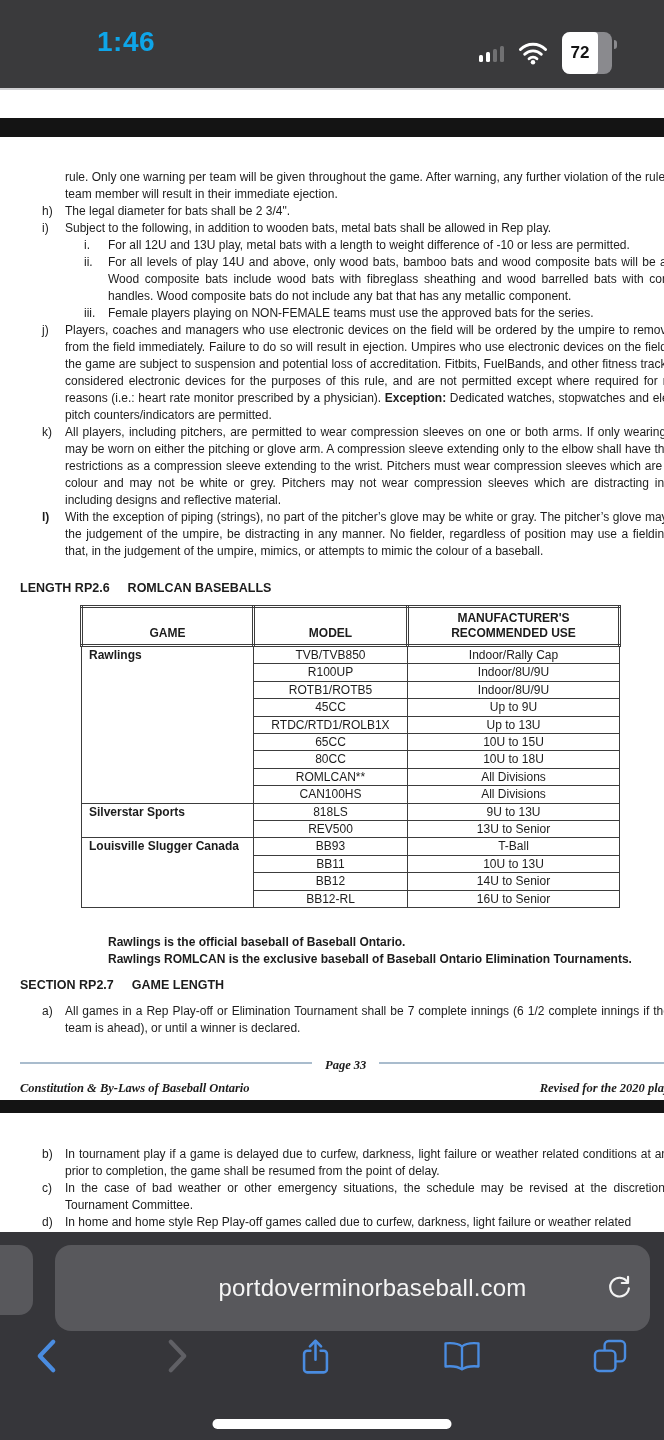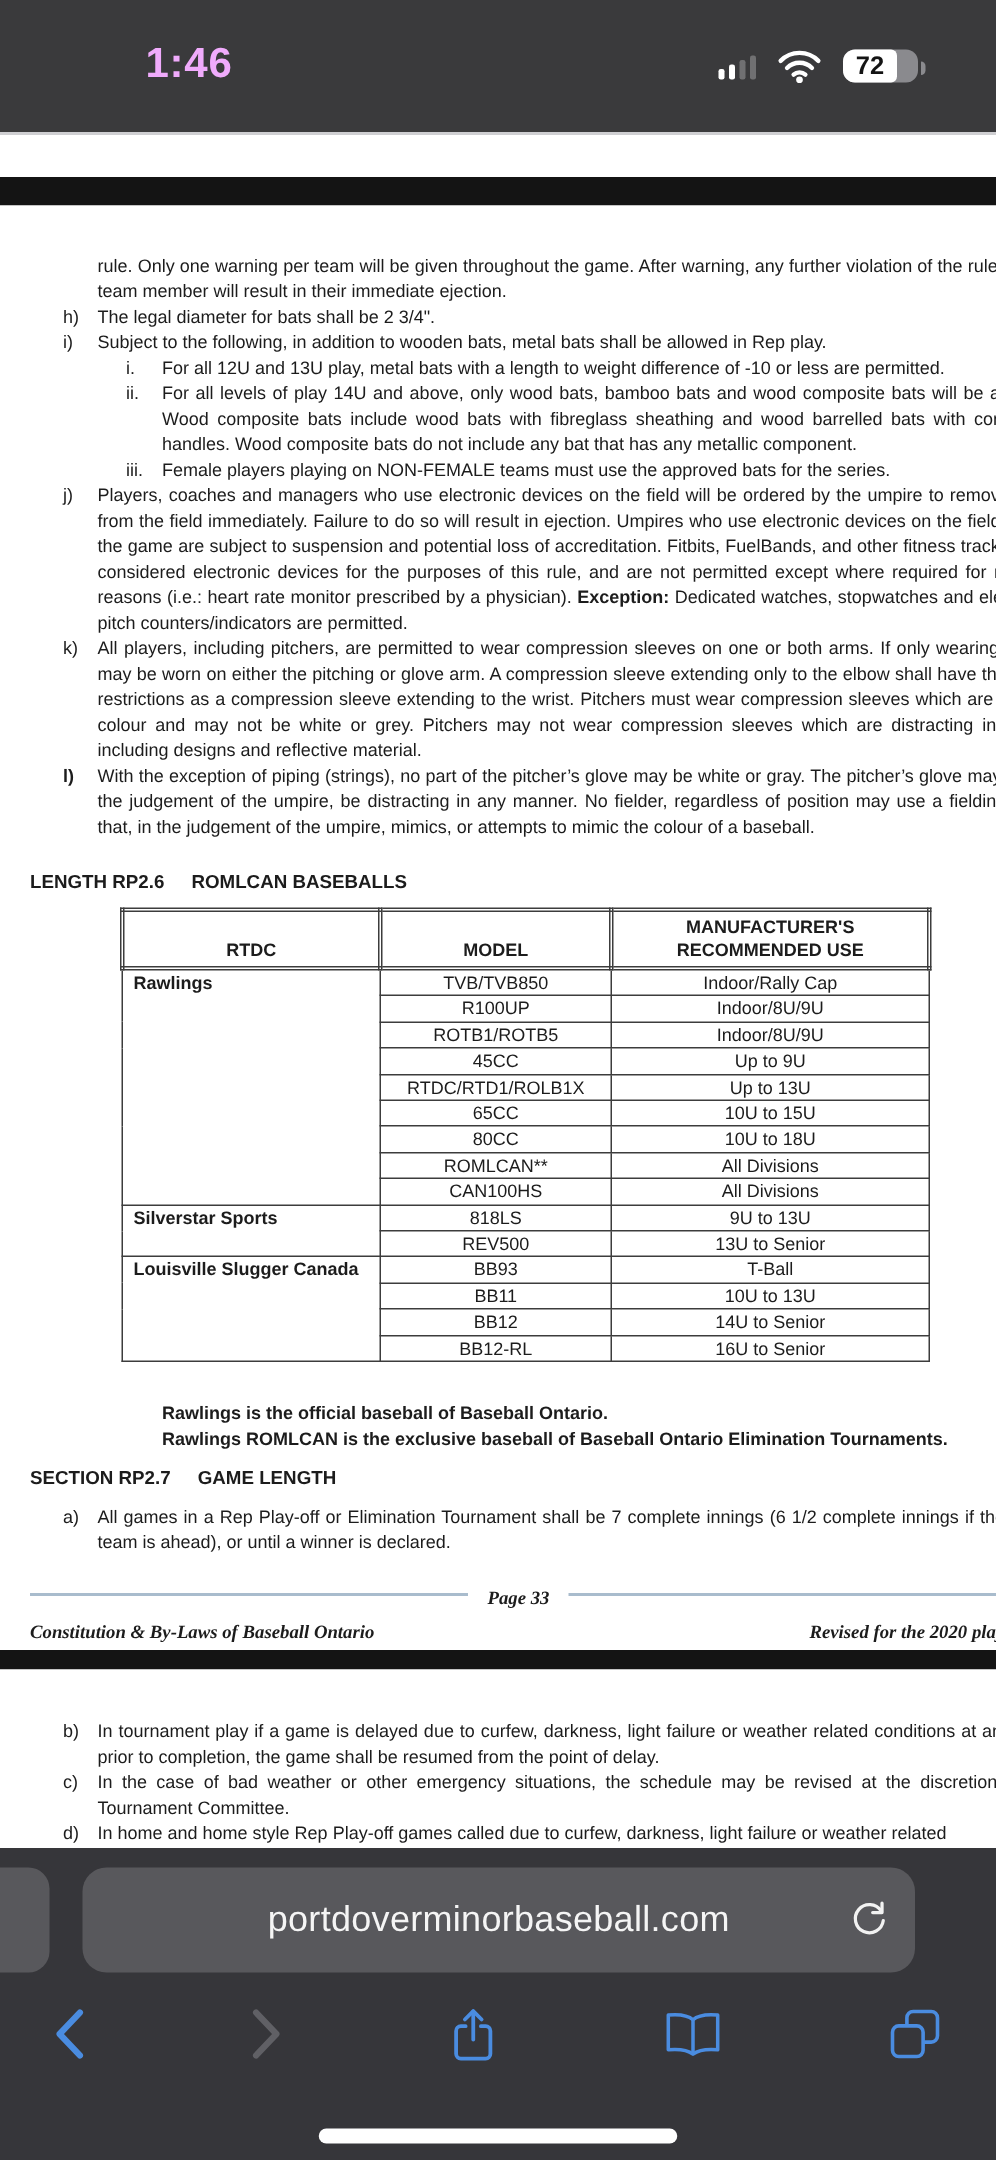--- a/index.html
+++ b/index.html
@@ -1,28 +1,28 @@
 <!DOCTYPE html>
 <html><head>
 <meta charset="utf-8">
 <style>
   html,body{margin:0;padding:0;}
   body{width:664px;height:1440px;overflow:hidden;background:#fff;font-family:"Liberation Sans",sans-serif;position:relative;}
 
   
   .status-bar{height:88px;background:#3a3a3c;position:relative;border-bottom:2px solid #cfcfd2;}
-  .time{position:absolute;left:97px;top:26px;color:#f0abfc;font-size:28px;font-weight:700;letter-spacing:.5px;}
+  .time{position:absolute;left:97px;top:26px;color:#0ea5e9;font-size:28px;font-weight:700;letter-spacing:.5px;}
   .sb-icons{position:absolute;right:52px;top:32px;display:flex;align-items:center;gap:13px;}
   .signal{display:flex;align-items:flex-end;gap:2.5px;height:17px;}
   .signal i{display:block;width:4.5px;border-radius:1.5px;background:#fff;}
   .signal i:nth-child(1){height:7px;}
   .signal i:nth-child(2){height:10px;}
   .signal i:nth-child(3){height:13px;background:rgba(255,255,255,.28);}
   .signal i:nth-child(4){height:16px;background:rgba(255,255,255,.28);}
-  .battery{position:relative;width:50px;height:22px;border-radius:8px;background:#8a8a8e;overflow:visible;}
+  .battery{position:relative;width:50px;height:42px;border-radius:8px;background:#8a8a8e;overflow:visible;}
   .battery .fill{position:absolute;left:0;top:0;bottom:0;width:72%;background:#fff;border-radius:8px 4px 4px 8px;}
   .battery .pct{position:absolute;left:0;top:0;width:72%;height:100%;display:flex;align-items:center;justify-content:center;color:#141414;font-size:17px;font-weight:700;}
   .battery .nub{position:absolute;right:-5px;top:8px;width:3.5px;height:9px;border-radius:0 3px 3px 0;background:#8a8a8e;}
 
   
   .prev-page{height:28px;background:#fff;}
   .page-gap{height:19px;background:#141414;}
   .page-gap.g2{height:13px;}
 
   
@@ -54,21 +54,21 @@
   .f-line{height:2px;background:#a9bccd;}
   .f-line.left{width:292px;}
   .f-line.right{flex:1;}
   .f-page{font-family:"Liberation Serif",serif;font-style:italic;font-weight:700;font-size:12.5px;margin:0 13px;white-space:nowrap;position:relative;top:3px;}
   .f-credits{display:flex;justify-content:space-between;padding-left:20px;width:704px;margin-top:9px;font-family:"Liberation Serif",serif;font-style:italic;font-weight:700;font-size:12.5px;}
   .f-credits span{white-space:nowrap;}
 
   
   .chrome{height:208px;background:#36363a;position:relative;}
   .tab-peek{position:absolute;left:-18px;top:13px;width:51px;height:70px;border-radius:14px;background:#58585c;}
-  .url-card{position:absolute;left:55px;top:13px;width:555px;height:70px;border-radius:16px;background:#58585c;display:flex;align-items:center;justify-content:center;}
+  .url-card{position:absolute;left:55px;top:13px;width:555px;height:86px;border-radius:16px;background:#58585c;display:flex;align-items:center;justify-content:center;padding-left:40px;}
   .url-text{color:#f5f5f5;font-size:24px;letter-spacing:.2px;}
   .reload{position:absolute;right:17px;top:50%;transform:translateY(-50%);width:27px;height:27px;}
   .toolbar{position:absolute;top:98px;left:0;right:0;height:52px;display:flex;align-items:center;justify-content:space-between;padding:0 36px;}
   .tb-btn{display:flex;align-items:center;justify-content:center;background:none;border:none;padding:0;}
   .home-indicator{position:absolute;left:50%;transform:translateX(-50%);bottom:11px;width:239px;height:10px;border-radius:5px;background:#fff;}
 </style>
 </head>
 <body>
 
 <div class="status-bar">
@@ -134,21 +134,21 @@
   </div>
 
   <table class="bo">
     <colgroup>
         <col class="c-make">
         <col class="c-model">
         <col class="c-use">
       </colgroup>
     <tbody>
         <tr>
-      <th>RTDC</th>
+      <th>GAME</th>
       <th>MODEL</th>
       <th><span>MANUFACTURER'S</span><br><span>RECOMMENDED USE</span></th>
     </tr>
     <tr>
       <td class="make" rowspan="9">Rawlings</td>
       <td>TVB/TVB850</td>
       <td>Indoor/Rally Cap</td>
     </tr>
     <tr>
           <td>R100UP</td>

